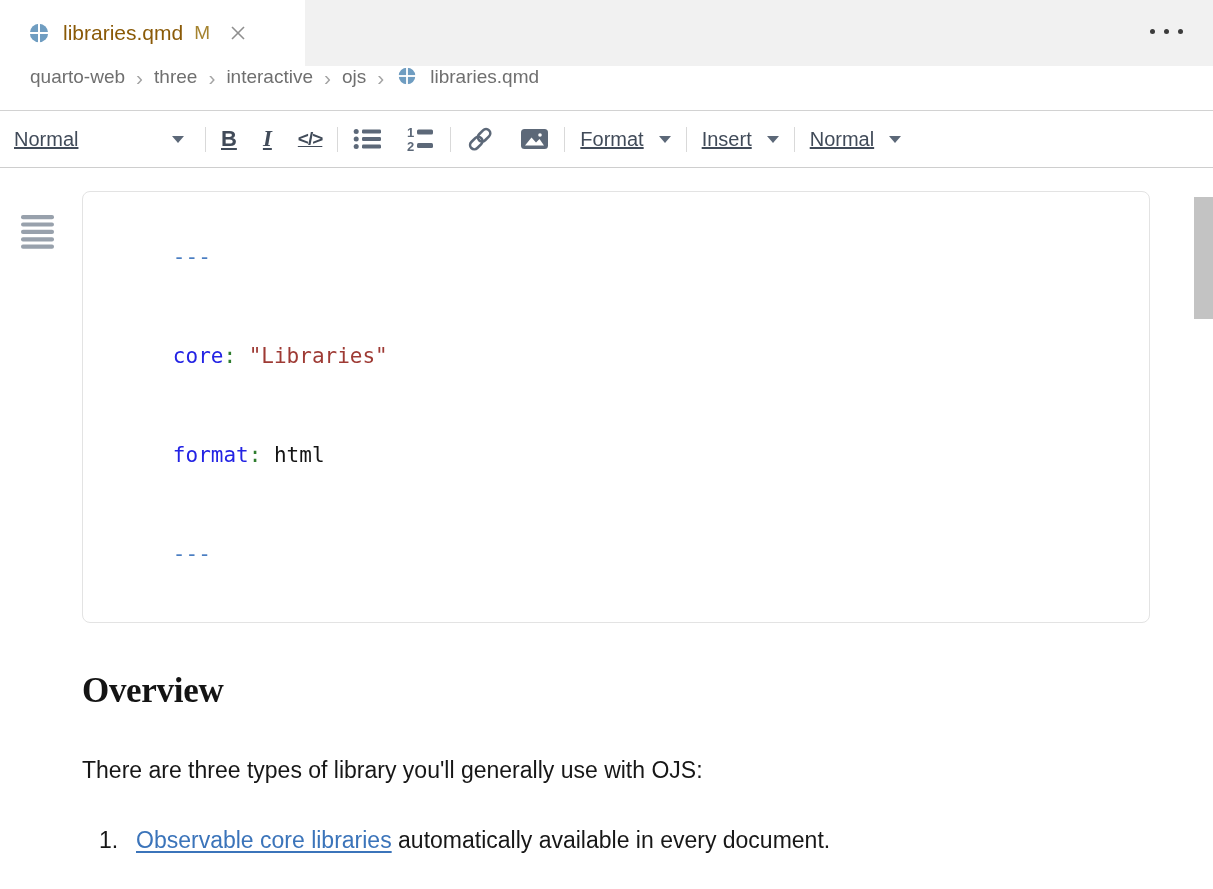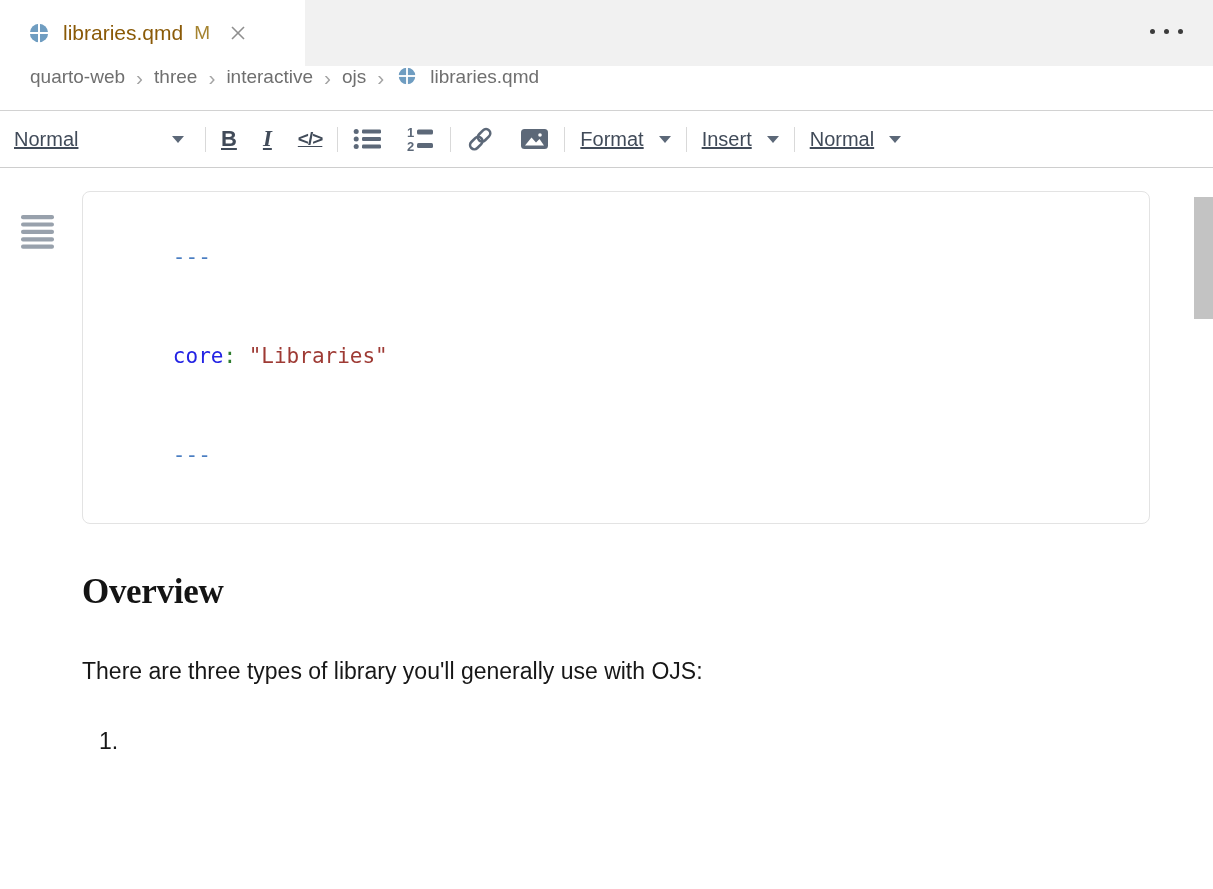--- a/index.html
+++ b/index.html
@@ -212,28 +212,32 @@
   </div>
 
   <div class="yaml-card">
     <div class="yaml-line">
       <span class="tok-delim">---</span>
     </div>
     <div class="yaml-line">
       <span class="tok-key">core</span><span class="tok-colon">:</span><span class="tok-string">"Libraries"</span>
     </div>
     <div class="yaml-line">
+      <span class="tok-key">format</span><span class="tok-colon">:</span><span class="tok-plain">html</span>
+    </div>
+    <div class="yaml-line">
       <span class="tok-delim">---</span>
     </div>
   </div>
 
   <h1 class="doc-heading">Overview</h1>
 
   <p class="prose intro">There are three types of library you'll generally use with OJS:</p>
 
   <div class="num-list prose">
     <div class="li-row">
       <span class="li-marker">1.</span>
+      <span class="li-text"><a class="link">Observable core libraries</a><span> automatically available in every document.</span></span>
     </div>
 
   </div>
 
 </div>
 
 </body></html>

